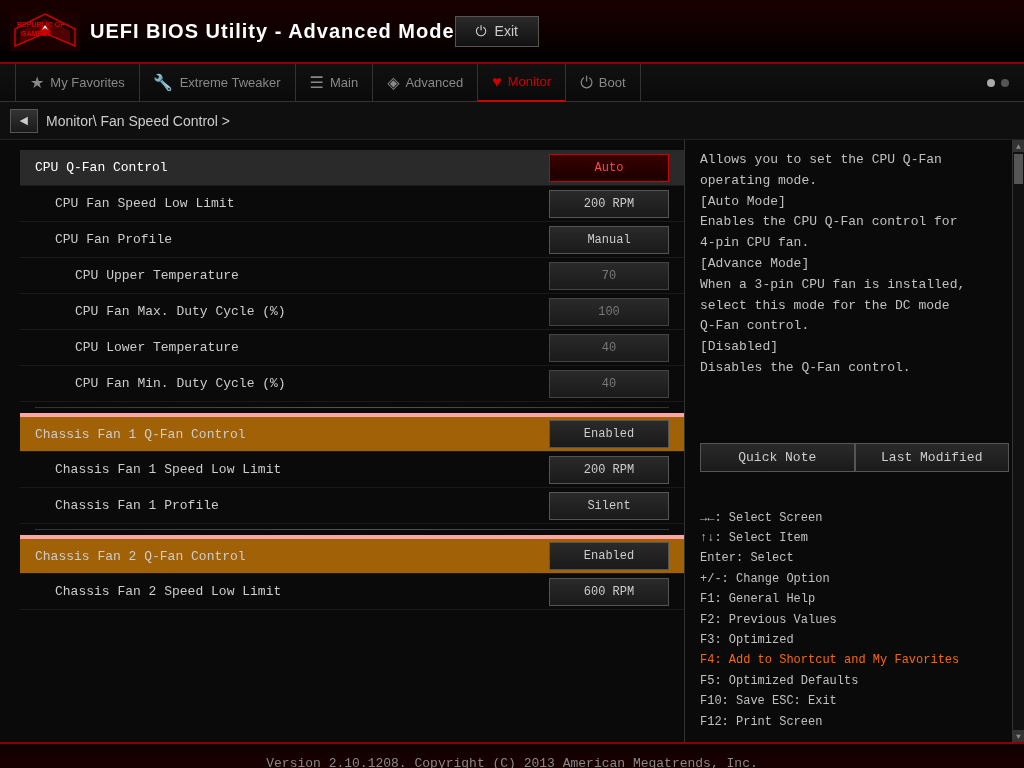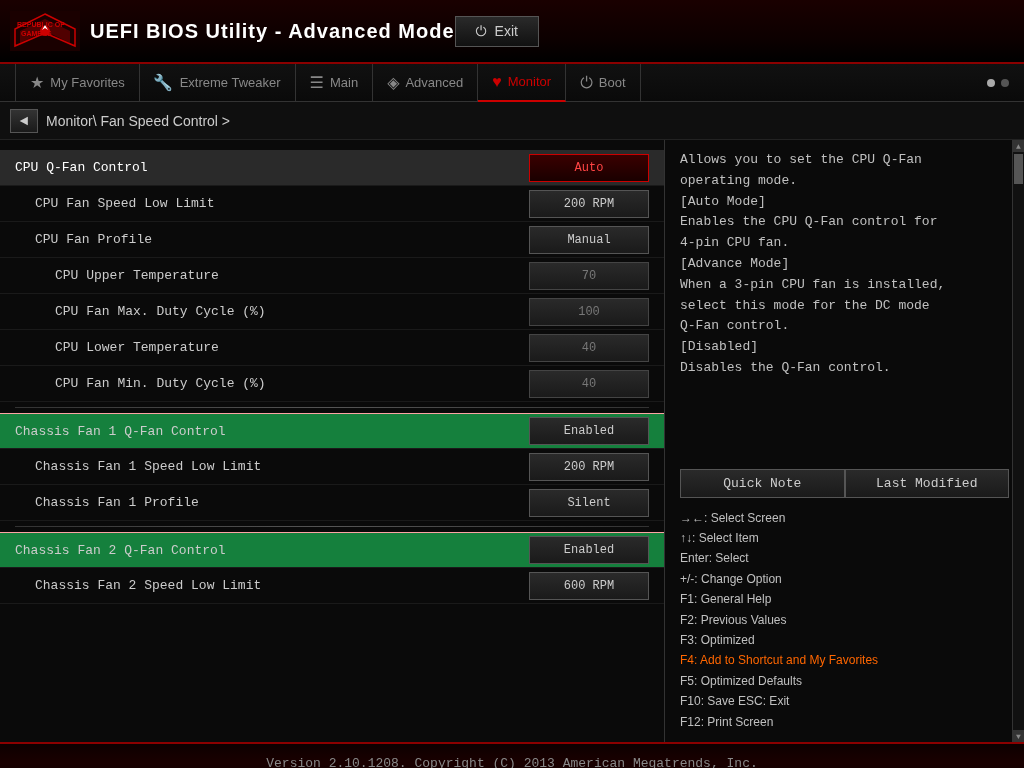--- a/index.html
+++ b/index.html
@@ -141,36 +141,37 @@
 
     
     .settings-panel {
       flex: 0 0 665px;
       padding: 10px 0;
       overflow-y: auto;
       border-right: 1px solid #333;
       background: #0a0a0a;
       scrollbar-width: thin;
       scrollbar-color: #444 #111;
+      margin-left: 20px;
     }
     .settings-panel::-webkit-scrollbar { width: 8px; }
     .settings-panel::-webkit-scrollbar-track { background: #111; }
     .settings-panel::-webkit-scrollbar-thumb { background: #444; }
 
     .setting-row {
       display: flex;
       align-items: center;
       min-height: 36px;
       padding: 3px 15px 3px 35px;
       border-bottom: 1px solid #1a1a1a;
     }
     .setting-row.group-header {
       padding-left: 15px;
-      background: #15803d;
-      border-top: 1px solid #fca5a5;
+      background: #a16207;
+      border-top: 4px solid #fca5a5;
     }
     .setting-row.selected {
       background: #2a2a2a;
       padding-left: 15px;
     }
     .setting-label {
       flex: 1;
       font-size: 13px;
       color: #ccc;
       font-family: 'Courier New', monospace;
@@ -260,29 +261,29 @@
       color: #ccc;
       padding: 6px 15px;
       font-size: 13px;
       font-family: 'Courier New', monospace;
       cursor: pointer;
       flex: 1;
     }
 
     .btn-row {
       display: flex;
-      margin: 4px 0;
+      margin: 16px 0;
     }
 
     .shortcuts-text {
       font-size: 12px;
       line-height: 1.7;
       color: #c0c0c0;
-      font-family: Liberation Sans, sans-serif;
-      margin-top: 6px;
+      font-family: Liberation Mono, monospace;
+      margin-top: 20px;
     }
     .shortcuts-text .highlight {
       color: #ff6600;
     }
 
     
     .footer {
       height: 40px;
       background: linear-gradient(180deg, #0d0000 0%, #1a0000 50%, #0d0000 100%);
       border-top: 2px solid #8b0000;

